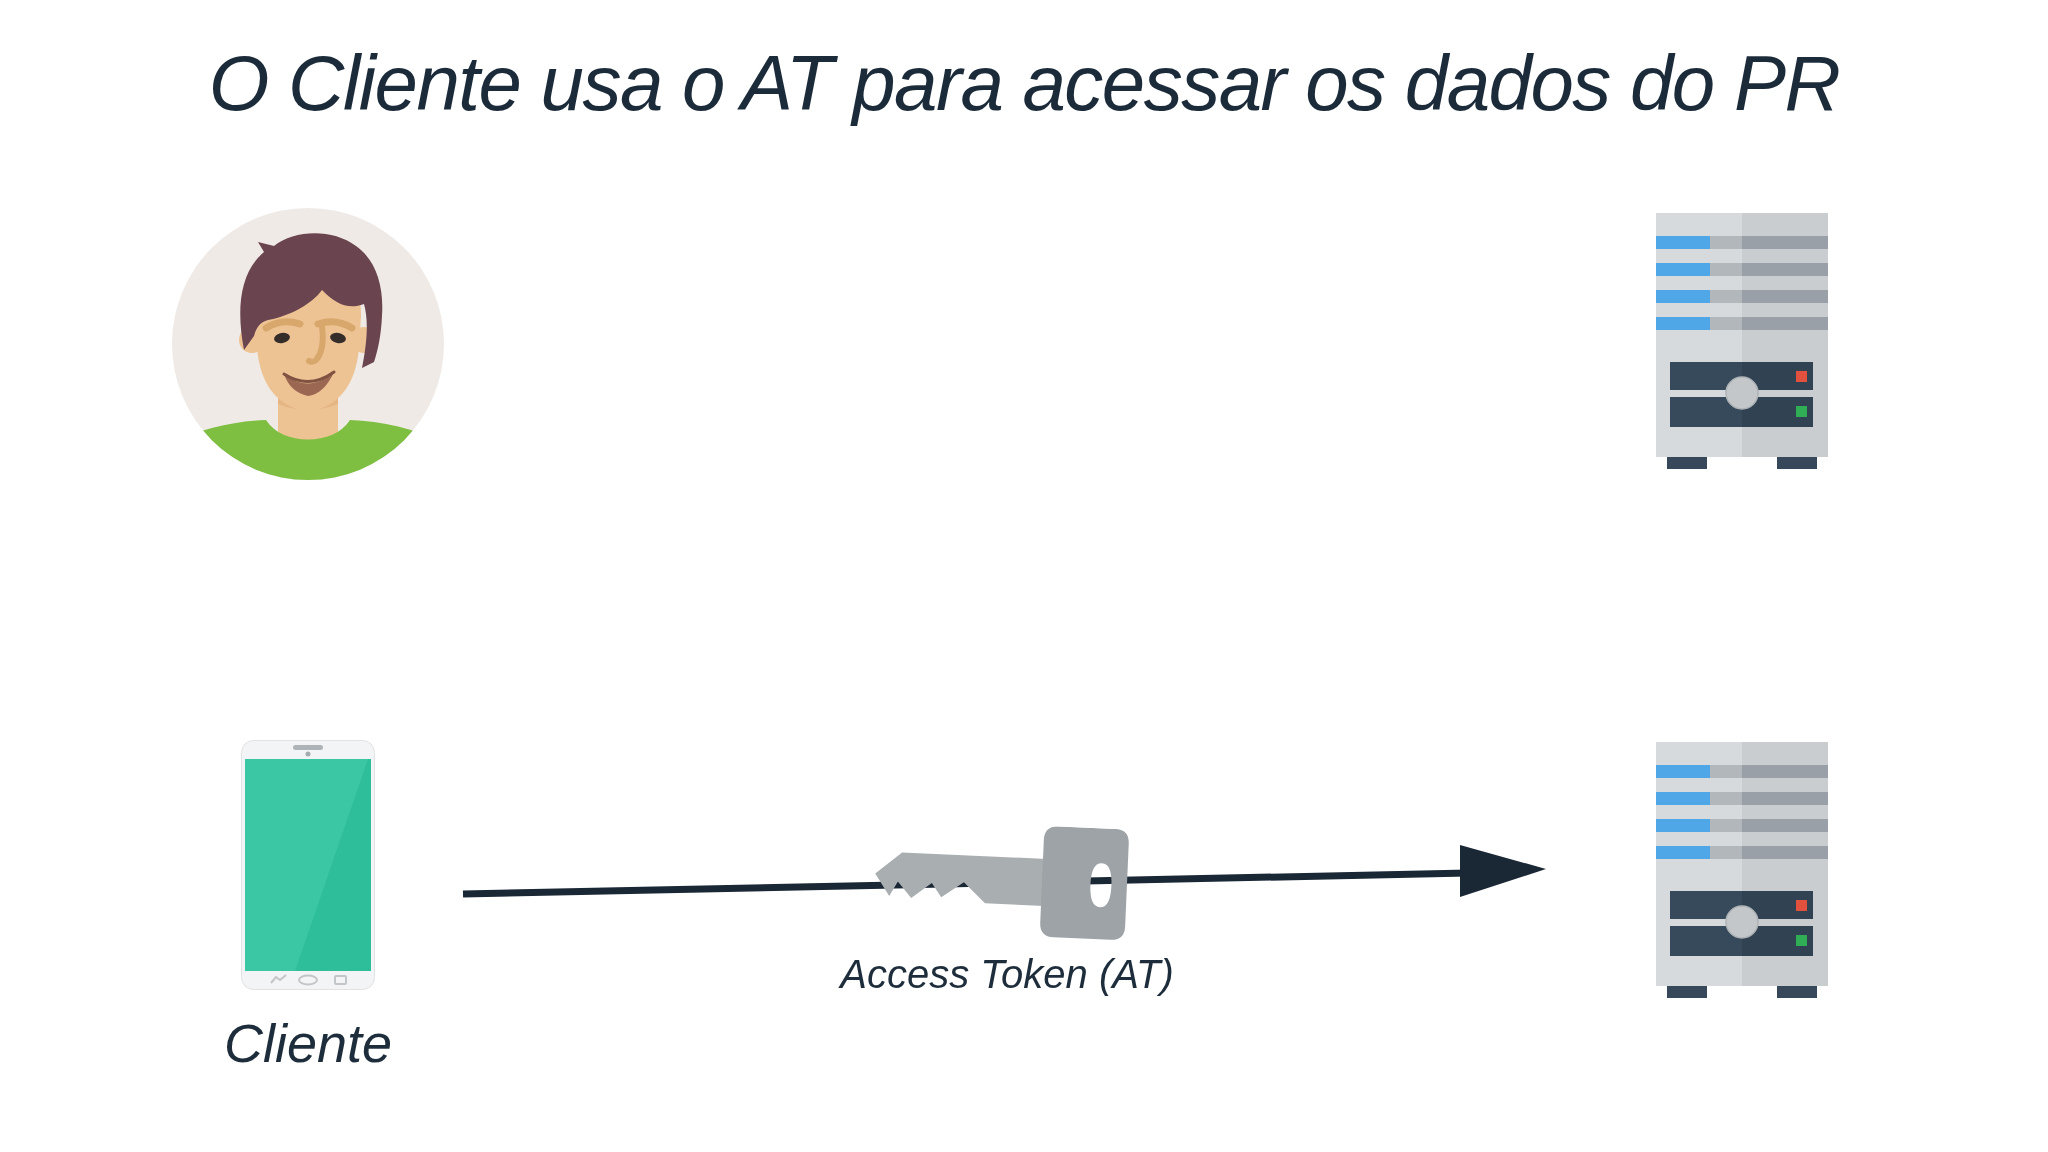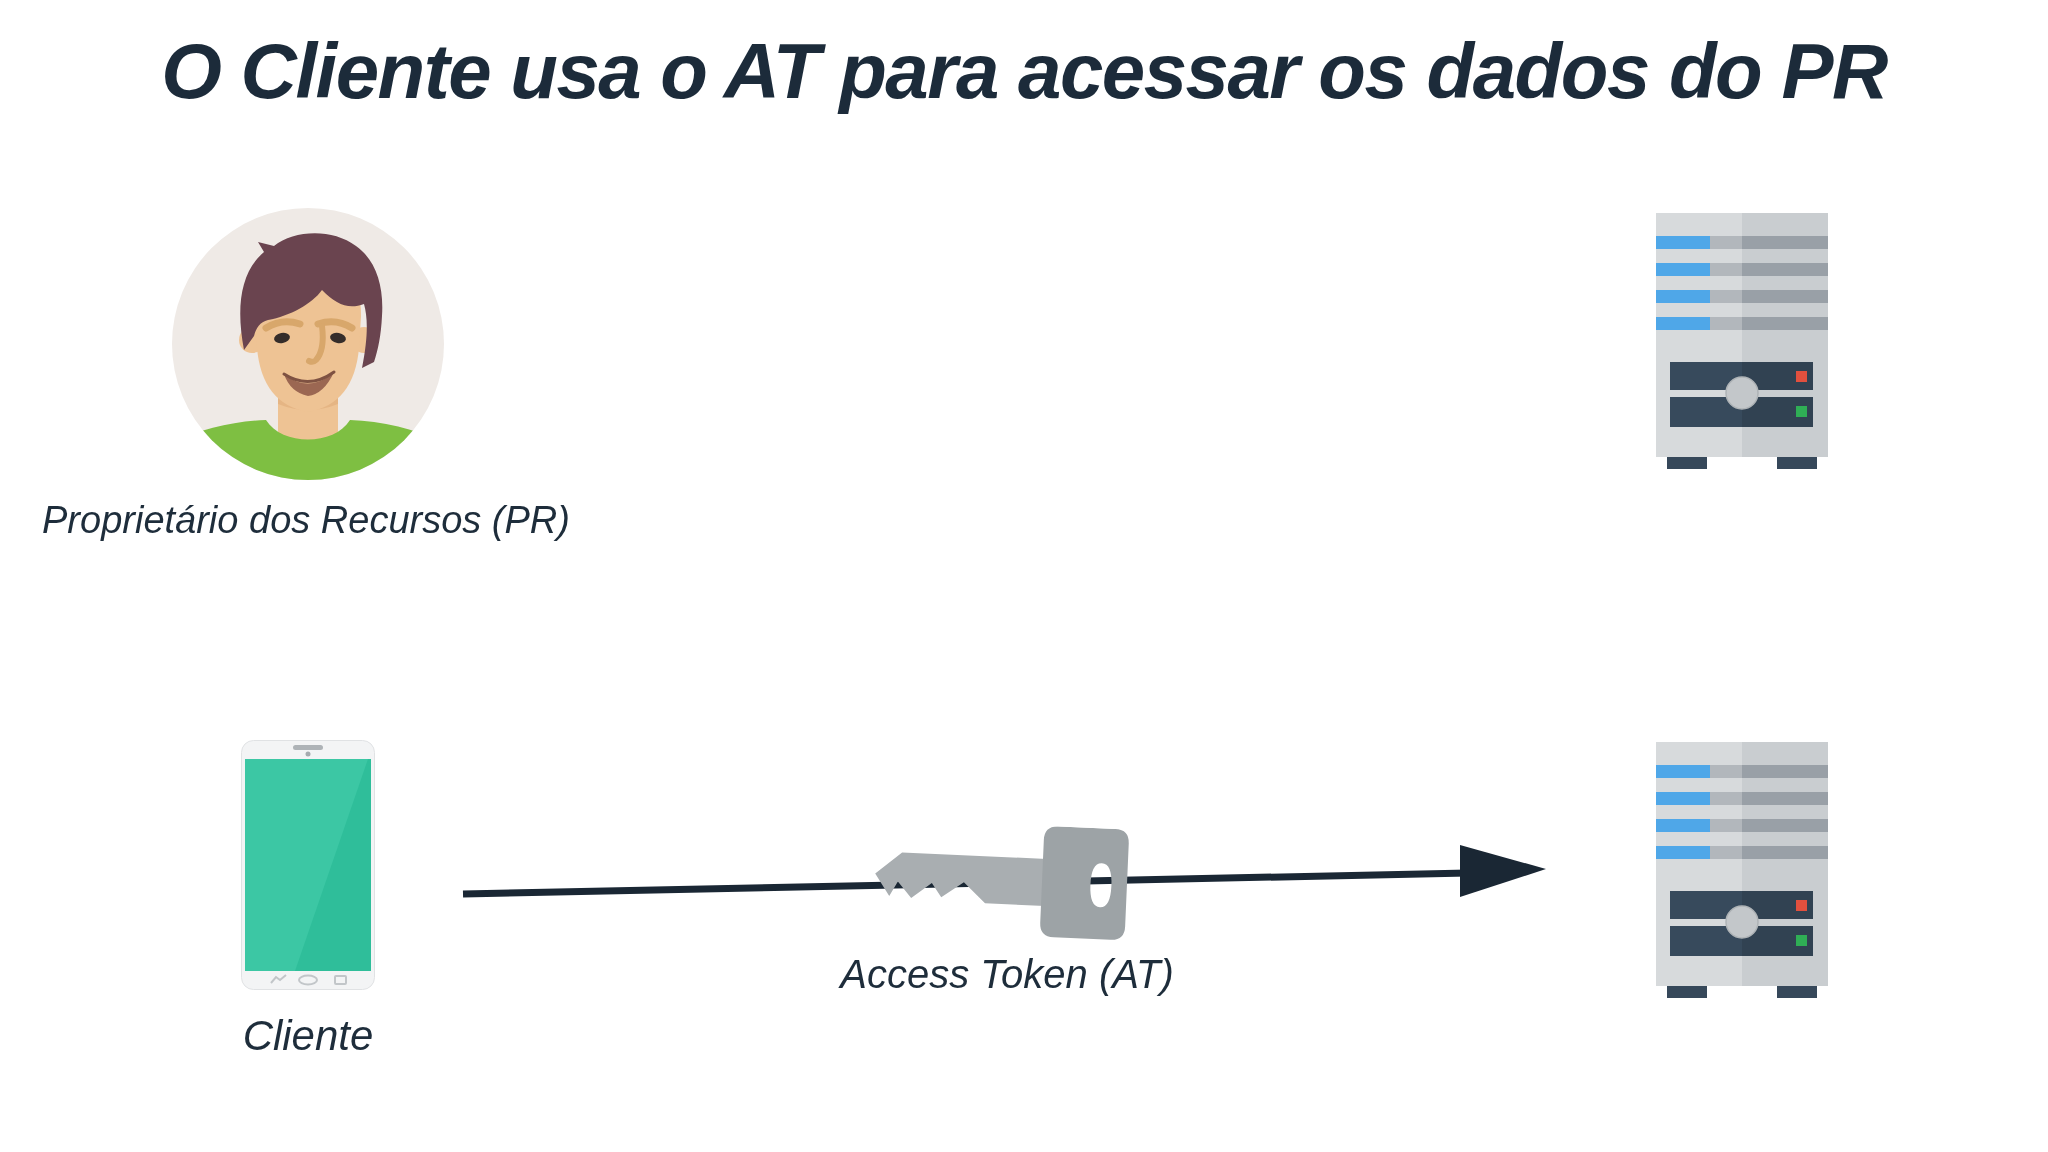--- a/index.html
+++ b/index.html
@@ -4,43 +4,43 @@
 <style>
   html,body{margin:0;padding:0;background:#ffffff;}
   .canvas{
     position:relative;
     width:2048px;height:1152px;
     background:#ffffff;
     overflow:hidden;
     font-family:"Liberation Sans", sans-serif;
   }
   .title{
-    position:absolute;left:0;right:0;top:20px;margin:0;
+    position:absolute;left:0;right:0;top:20px;margin:12px;
     text-align:center;
-    font-style:italic;font-weight:bold;
+    font-style:italic;font-weight:normal;
     font-size:78px;line-height:103px;letter-spacing:-1.5px;
     color:#1c2b3a;
   }
   .title .tl{display:block;}
   .label{
     position:absolute;
     transform:translateX(-50%);
     white-space:nowrap;
     font-style:italic;
     font-size:38px;
     color:#1e2d3b;
   }
   svg.icon{position:absolute;display:block;}
   .pos-avatar   {left:172px;  top:208px;  width:272px; height:272px;}
   .lbl-pr       {left:306px;  top:499px;}
   .pos-server-sa{left:1656px; top:213px;  width:172px; height:256px;}
   .lbl-sa       {left:1742px; top:499px;}
   .arrow-layer  {left:0;      top:0;      width:2048px;height:1152px;pointer-events:none;}
   .pos-phone    {left:241px;  top:740px;  width:134px; height:250px;}
-  .lbl-cliente  {left:308px;  top:1012px; font-size:42px;}
+  .lbl-cliente  {left:308px;  top:1012px; font-size:54px;}
   .pos-key      {left:874px;  top:824px;  width:256px; height:114px;transform:rotate(2.5deg);}
   .lbl-at       {left:1007px; top:952px;  font-size:40px;}
   .pos-server-sr{left:1656px; top:742px;  width:172px; height:256px;}
   .lbl-sr       {left:1747px; top:1025px;}
   .hidden-defs{position:absolute;width:0;height:0;overflow:hidden;}
 </style>
 </head>
 <body>
 
 <svg class="hidden-defs" aria-hidden="true">
@@ -100,21 +100,20 @@
         <path d="M 146 116 Q 164 110 180 120" stroke-width="7"></path>
         <path d="M 150 118 Q 153 142 144 152 Q 141 155 137 153" stroke-width="6"></path>
       </g>
       <ellipse cx="110" cy="130" rx="8" ry="5" fill="#352d2a" transform="rotate(-10 110 130)"></ellipse>
       <ellipse cx="166" cy="130" rx="8" ry="5" fill="#352d2a" transform="rotate(10 166 130)"></ellipse>
       <path d="M 112 166 Q 137 186 162 164 Q 152 186 136 188 Q 118 184 112 166 Z" fill="#9b6752"></path>
       <path d="M 112 166 Q 137 182 162 164" fill="none" stroke="#7f5242" stroke-width="3" stroke-linecap="round"></path>
       <path d="M -6 272 L -6 238 C 24 222 60 213 94 212 C 110 238 162 238 178 212 C 212 213 248 222 278 238 L 278 272 Z" fill="#7ebf42"></path>
     </g>
   </svg>
-  <div class="label lbl-pr">Proprietário dos Recursos (PR)</div>
 
   <svg class="icon pos-server-sa" viewBox="0 0 172 256">
     <use href="#sym-server"></use>
   </svg>
 
   <svg class="icon arrow-layer" viewBox="0 0 2048 1152">
     <line x1="463" y1="894" x2="1468" y2="873" stroke="#1a2734" stroke-width="7"></line>
     <polygon points="1546,869 1460,845 1460,897" fill="#1a2734"></polygon>
   </svg>
 

